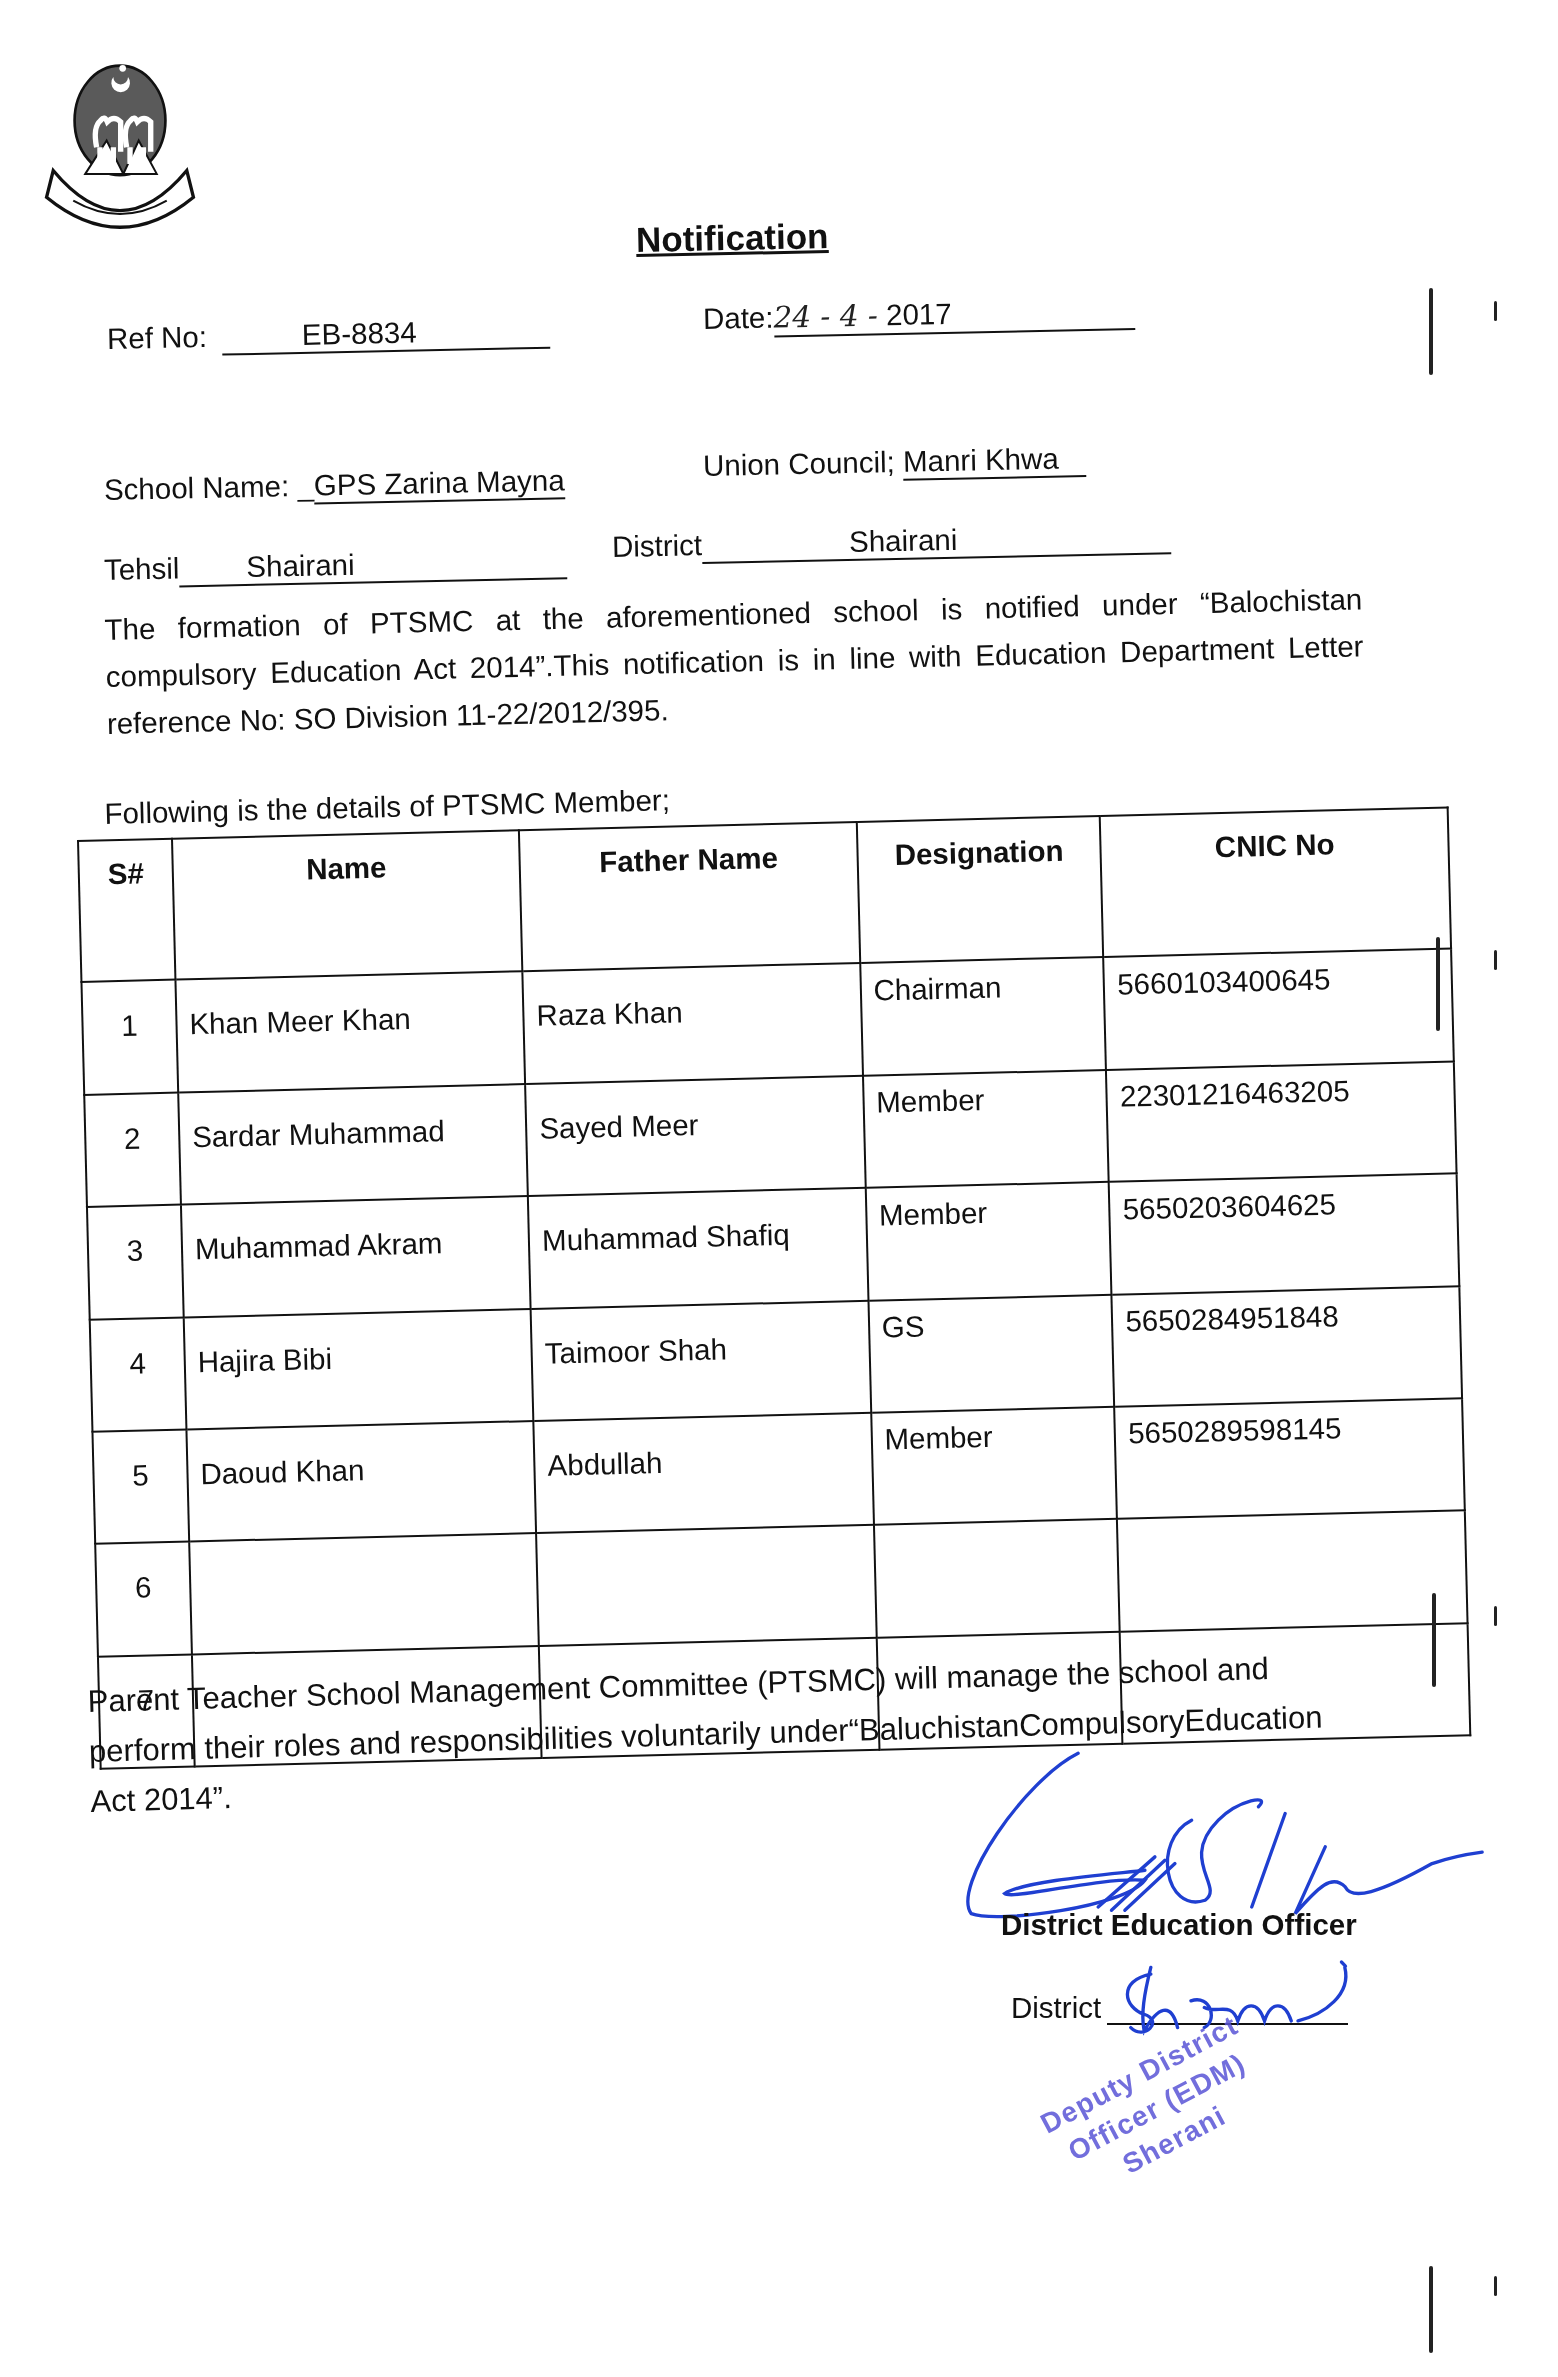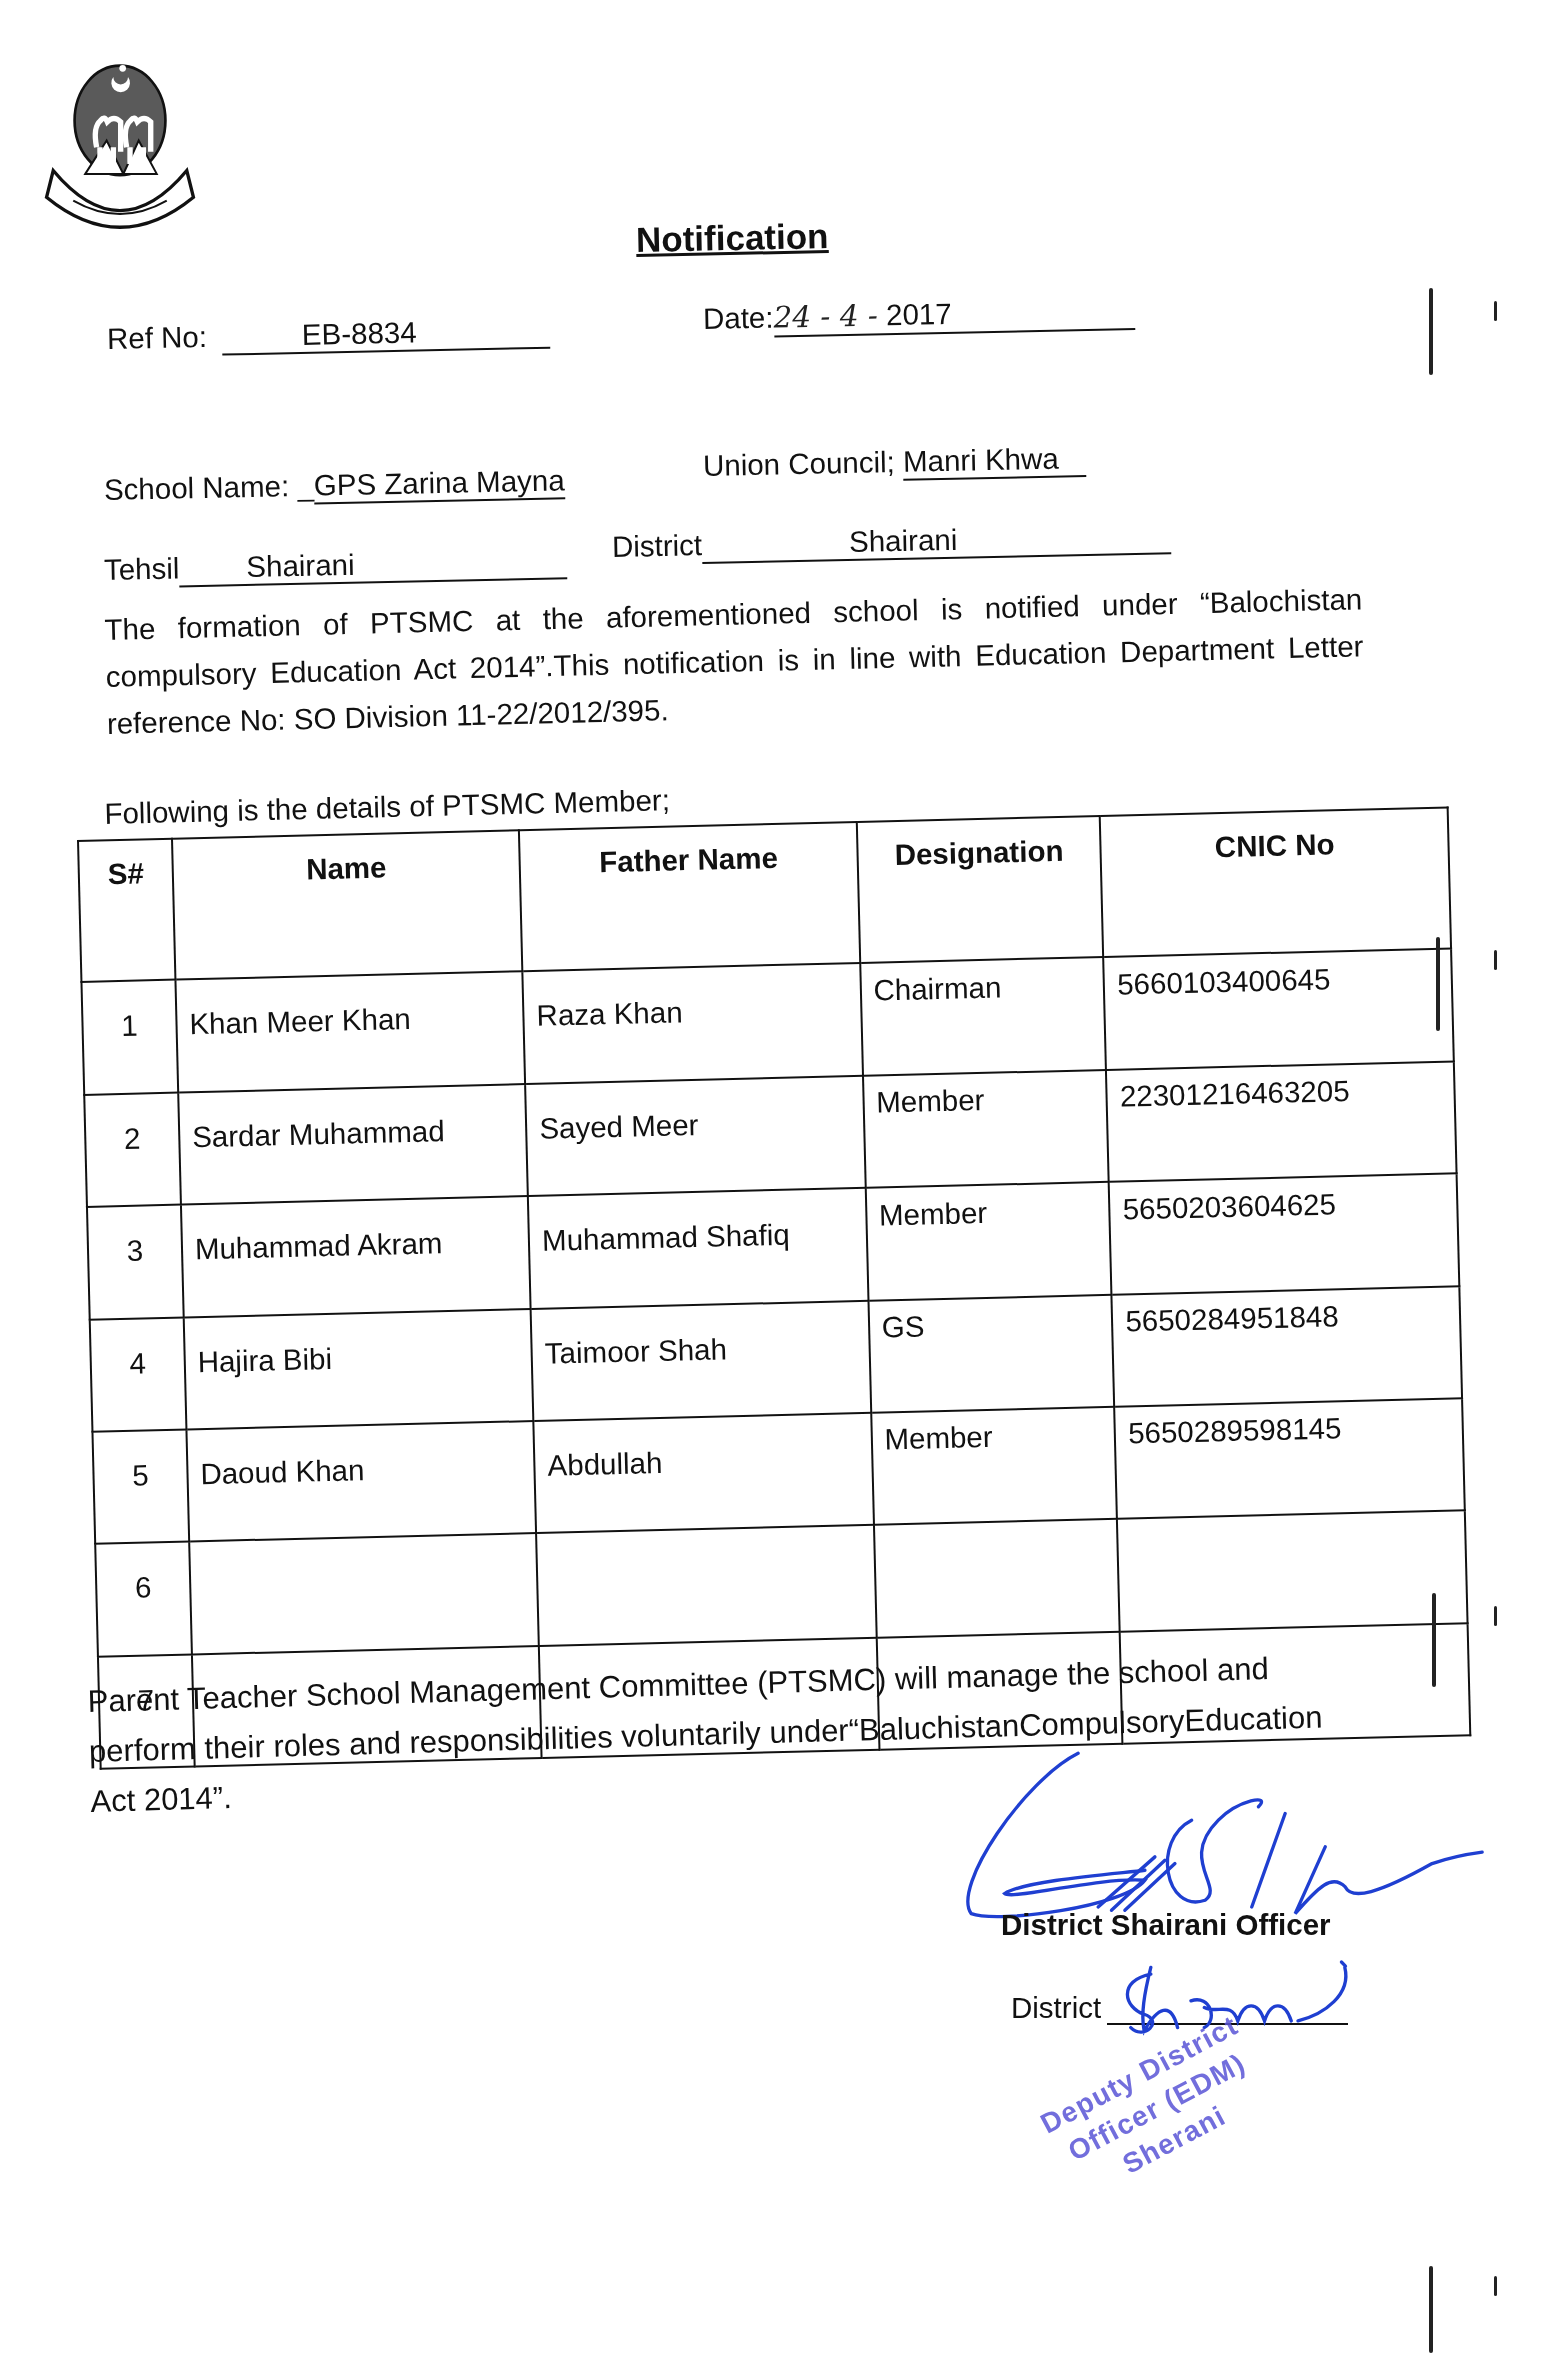--- a/index.html
+++ b/index.html
@@ -183,21 +183,21 @@
 <div id="para2" class="abs">Parent Teacher School Management Committee (PTSMC) will manage the school and perform their roles and responsibilities voluntarily under“BaluchistanCompulsoryEducation Act 2014”.</div>
 
 <div id="signature" class="abs">
   <svg width="562" height="187" viewBox="0 0 840 280" fill="none" stroke="#1f3fd1" stroke-width="5" stroke-linecap="round">
     <path d="M230 20 C150 60 40 220 70 260 C110 275 300 250 330 210 C260 205 130 240 120 230 C150 210 290 200 330 195"></path>
     <path d="M260 250 L345 175 M280 255 L360 180 M300 255 L375 185"></path>
     <path d="M400 120 C340 150 360 260 420 240 C450 220 380 180 440 120 C470 90 520 80 500 100"></path>
     <path d="M540 110 L490 250 M600 160 L555 260 C590 220 610 200 630 220 C640 240 680 230 760 185 C790 175 820 170 835 168"></path>
   </svg>
 </div>
-<div id="deo-label" class="abs">District Shairani Officer</div>
+<div id="deo-label" class="abs">District Education Officer</div>
 <div id="district-sign-row" class="abs">
   <span>District</span><span id="district-sign-line"></span>
 </div>
 <div id="district-signature" class="abs">
   <svg width="301" height="87" viewBox="0 0 450 130" fill="none" stroke="#1f3fd1" stroke-width="5" stroke-linecap="round">
     <path d="M70 30 C20 40 30 80 60 90 C90 100 60 130 40 110 M70 20 C60 60 55 90 60 115 C80 80 100 70 110 110"></path>
     <path d="M130 70 C160 60 170 100 150 110 M150 80 C170 90 190 70 200 100 C210 70 230 70 240 100 C250 70 270 70 280 100"></path>
     <path d="M290 100 C330 90 370 60 360 20 M355 12 l6 6"></path>
   </svg>
 </div>

